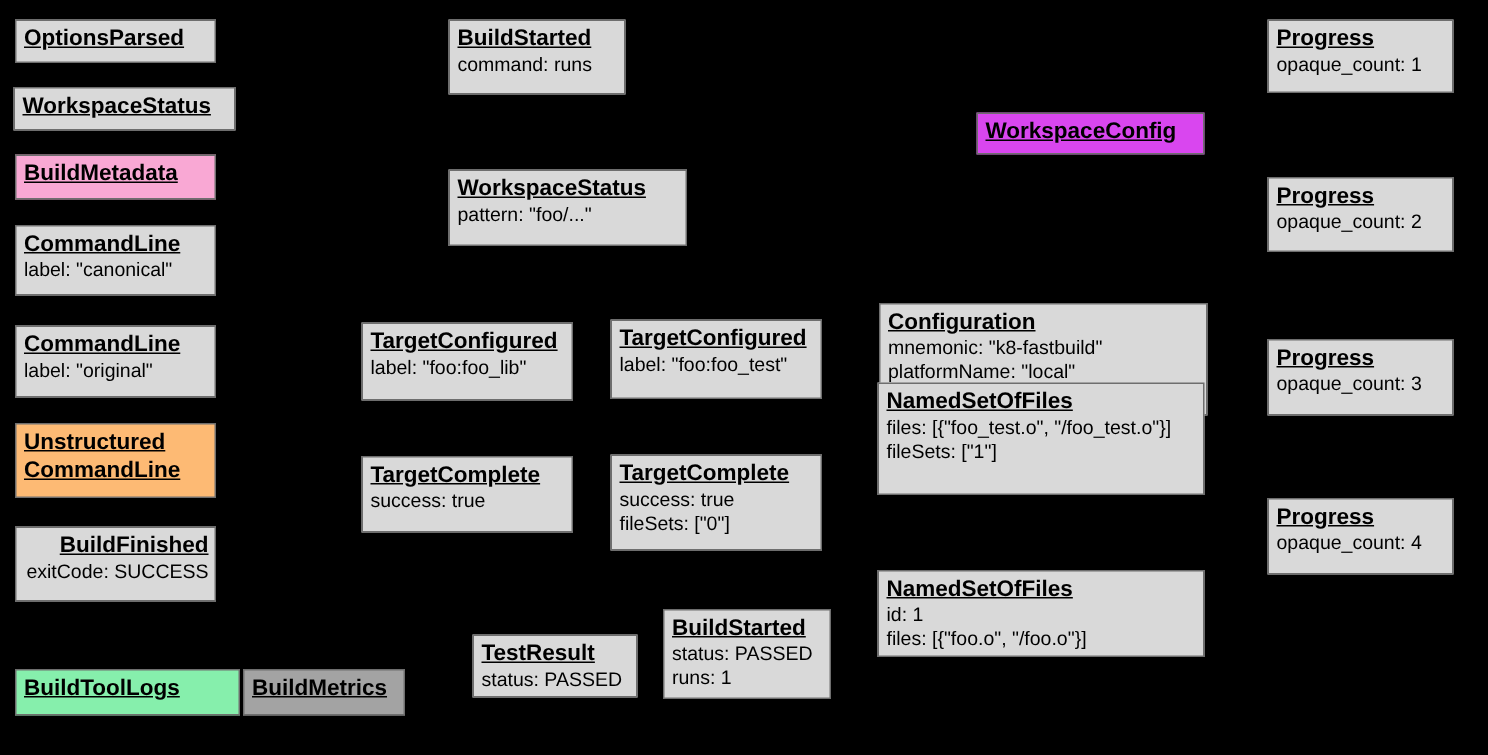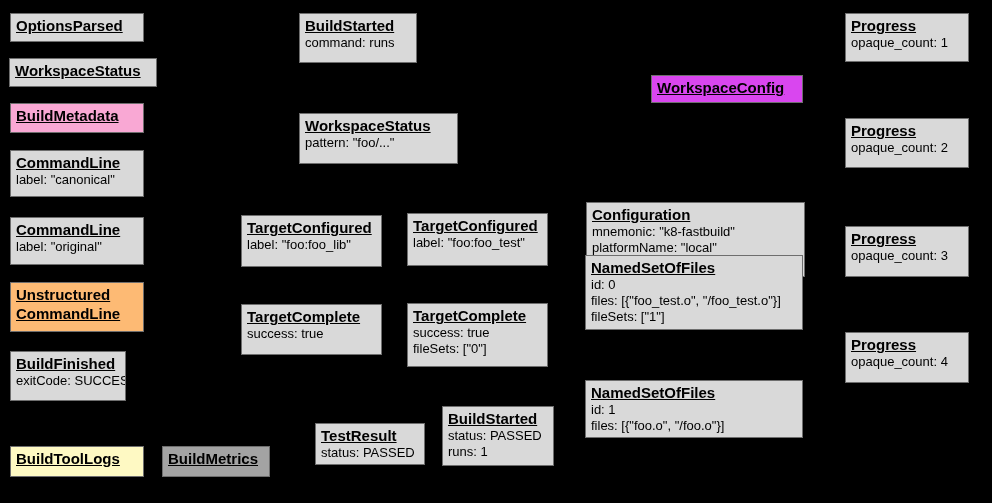--- a/index.html
+++ b/index.html
@@ -57,25 +57,25 @@
       <div class="node-line">label: "canonical"</div>
     </div>
     <div class="node" style="left: 10px; top: 217px; width: 134px; height: 48px; background: rgb(217, 217, 217); border-color: rgb(110, 110, 110); color: rgb(0, 0, 0);">
       <div class="node-title">CommandLine</div>
       <div class="node-line">label: "original"</div>
     </div>
     <div class="node" style="left: 10px; top: 282px; width: 134px; height: 50px; background: #fdba74; border-color: rgb(110, 110, 110); color: rgb(0, 0, 0);">
       <div class="node-title">Unstructured
 CommandLine</div>
     </div>
-    <div class="node" style="left: 10px; top: 351px; width: 116px; height: 50px; background: rgb(217, 217, 217); border-color: rgb(110, 110, 110); color: rgb(0, 0, 0);">
+    <div class="node" style="left: 10px; top: 351px; width: 134px; height: 50px; background: rgb(217, 217, 217); border-color: rgb(110, 110, 110); color: rgb(0, 0, 0); text-align: right;">
       <div class="node-title">BuildFinished</div>
       <div class="node-line">exitCode: SUCCESS</div>
     </div>
-    <div class="node" style="left: 10px; top: 446px; width: 134px; height: 31px; background: #fef9c3; border-color: rgb(110, 110, 110); color: rgb(0, 0, 0);">
+    <div class="node" style="left: 10px; top: 446px; width: 150px; height: 31px; background: #86efac; border-color: rgb(110, 110, 110); color: rgb(0, 0, 0);">
       <div class="node-title">BuildToolLogs</div>
     </div>
     <div class="node" style="left: 162px; top: 446px; width: 108px; height: 31px; background: #a3a3a3; border-color: rgb(110, 110, 110); color: rgb(0, 0, 0);">
       <div class="node-title">BuildMetrics</div>
     </div>
     <div class="node" style="left: 299px; top: 13px; width: 118px; height: 50px; background: rgb(217, 217, 217); border-color: rgb(110, 110, 110); color: rgb(0, 0, 0);">
       <div class="node-title">BuildStarted</div>
       <div class="node-line">command: runs</div>
     </div>
     <div class="node" style="left: 299px; top: 113px; width: 159px; height: 51px; background: rgb(217, 217, 217); border-color: rgb(110, 110, 110); color: rgb(0, 0, 0);">
@@ -112,21 +112,20 @@
       <div class="node-title">WorkspaceConfig</div>
     </div>
     <div class="node" style="left: 586px; top: 158px; width: 219px; height: 75px; background: rgb(217, 217, 217); border-color: rgb(110, 110, 110); color: rgb(0, 0, 0); margin-top: 44px;">
       <div class="node-title">Configuration</div>
       <div class="node-line">mnemonic: "k8-fastbuild"</div>
       <div class="node-line">platformName: "local"</div>
       <div class="node-line">cpu: "k8"</div>
     </div>
     <div class="node" style="left: 585px; top: 255px; width: 218px; height: 75px; background: rgb(217, 217, 217); border-color: rgb(110, 110, 110); color: rgb(0, 0, 0);">
       <div class="node-title">NamedSetOfFiles</div>
-      <div class="node-line">id: 0</div>
       <div class="node-line">files: [{"foo_test.o", "/foo_test.o"}]</div>
       <div class="node-line">fileSets: ["1"]</div>
     </div>
     <div class="node" style="left: 585px; top: 380px; width: 218px; height: 58px; background: rgb(217, 217, 217); border-color: rgb(110, 110, 110); color: rgb(0, 0, 0);">
       <div class="node-title">NamedSetOfFiles</div>
       <div class="node-line">id: 1</div>
       <div class="node-line">files: [{"foo.o", "/foo.o"}]</div>
     </div>
     <div class="node" style="left: 845px; top: 13px; width: 124px; height: 49px; background: rgb(217, 217, 217); border-color: rgb(110, 110, 110); color: rgb(0, 0, 0);">
       <div class="node-title">Progress</div>

